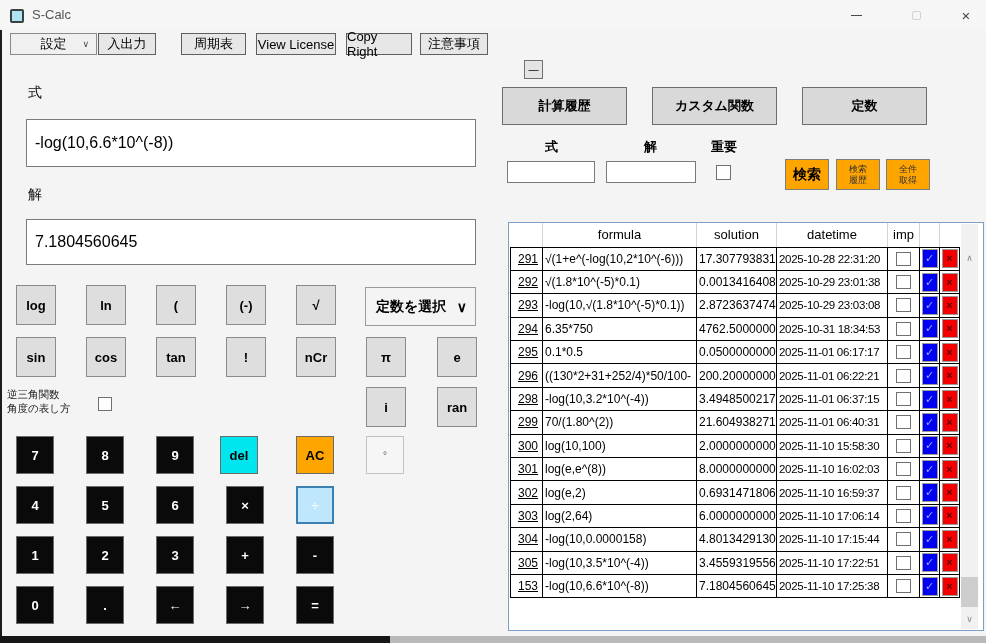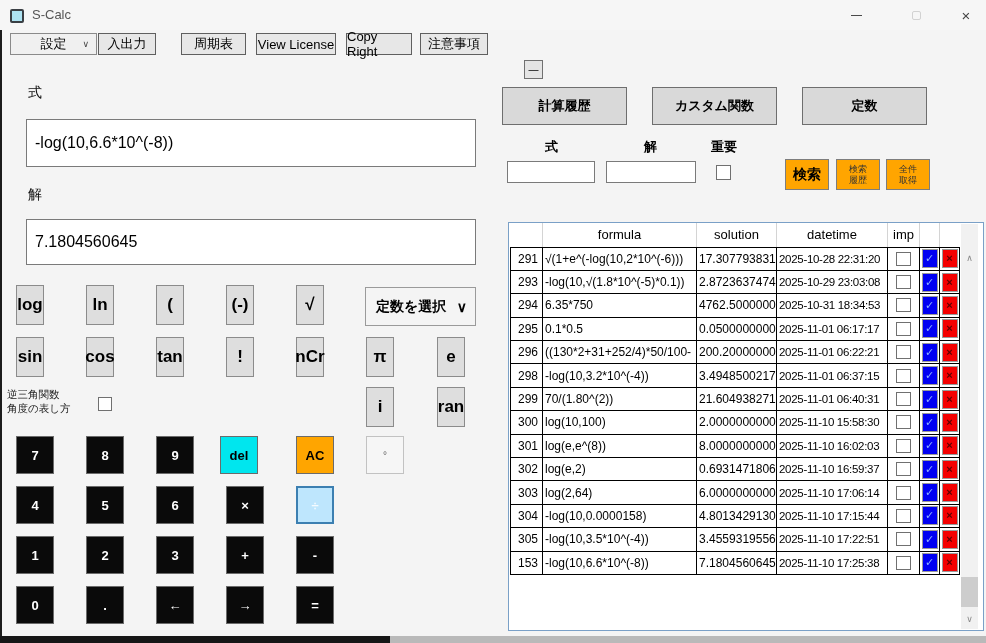--- a/index.html
+++ b/index.html
@@ -31,21 +31,21 @@
   .btn { background:#e7e7e7; border:1px solid #5f5f5f; font-size:13px; color:#000; }
   .menu-btn { top:33px; height:22px; }
 
   
   .lbl { font-size:14px; color:#111; }
   .fld { border:1px solid #7a7a7a; background:#fff; font-family:"Liberation Sans",sans-serif; color:#000; padding-left:8px; }
   .formula-fld { left:26px; top:119px; width:450px; height:48px; font-size:16px; }
   .solution-fld { left:26px; top:219px; width:450px; height:46px; font-size:16px; }
 
   
-  .func { width:28px; height:40px; background:#dedede; border:1px solid #8b8b8b; font-size:17px; font-weight:bold; }
+  .func { width:40px; height:40px; background:#dedede; border:1px solid #8b8b8b; font-size:13px; font-weight:bold; }
   .const-select { left:365px; top:287px; width:111px; height:39px; background:#f4f4f4; border:1px solid #9a9a9a; font-size:14px; font-weight:bold; padding-left:10px; justify-content:flex-start; }
   .small-note { font-size:10.5px; color:#222; }
   .cb { background:#fff; border:1px solid #707070; }
 
   
   .key { width:38px; height:38px; font-size:13px; font-weight:bold; border:1px solid #6b6b6b; }
   .key-dark { background:#0a0a0a; color:#fff; }
   .key-cyan { background:#00e6ee; color:#000; }
   .key-orange { background:#ffa500; color:#000; }
   .key-light { background:#f6f6f6; border:1px solid #c2c2c2; color:#666; font-size:10px; font-weight:normal; }
@@ -59,21 +59,21 @@
   .orange-btn { top:159px; width:44px; height:31px; background:#ffa500; border:1px solid #7d7d7d; color:#000; }
   .orange-btn.main { font-size:14px; font-weight:bold; }
   .orange-btn.two-line { font-size:9px; line-height:1.15; flex-direction:column; color:#333; }
 
   
   .table-wrap { left:508px; top:222px; width:476px; height:409px; border:1px solid #7aa0c7; background:#fff; }
   table { border-collapse:collapse; table-layout:fixed; width:449px; margin-left:1px; }
   thead td { height:24px; border-right:1px solid #d4d4d4; border-bottom:1px solid #000; font-size:13px; text-align:center; background:#fff; overflow:hidden; white-space:nowrap; }
   thead td:last-child { border-right:none; }
   tbody td { height:23.4px; border:1px solid #000; font-size:12px; overflow:hidden; white-space:nowrap; background:#fff; padding:0 2px; }
-  td.c-num { text-align:right; padding-right:4px; }
+  td.c-num { text-align:right; padding-right:4px;text-decoration:underline; }
   td.c-sol { padding-left:2px; }
   td.c-dt { font-size:11.5px; letter-spacing:-0.3px; }
   td.c-ctr { text-align:center; padding:0; }
   .row-cb { width:15px; height:14px; margin:0 auto; background:#fff; border:1px solid #707070; }
   .mini-btn { width:16px; height:19px; margin:0 auto; border:1px solid #9a9a9a; font-size:11px; line-height:17px; text-align:center; }
   .mini-check { background:#0000f2; color:#8fb0ff; }
   .mini-del { background:#f40000; color:#5a0000; font-weight:bold; }
   .scrollbar { position:absolute; right:5px; top:1px; bottom:1px; width:17px; background:#f1f1f1; }
   .sb-arrow { position:absolute; left:0; width:17px; height:14px; color:#8a8a8a; font-size:9px; text-align:center; line-height:14px; }
   .sb-thumb { position:absolute; left:0; width:17px; height:30px; background:#cdcdcd; bottom:22px; }
@@ -164,20 +164,35 @@
         <td></td>
         <td></td>
       </tr>
     </thead>
     <tbody>
         <tr>
           <td class="c-num">291</td>
           <td class="">√(1+e^(-log(10,2*10^(-6)))</td>
           <td class="c-sol">17.3077938316</td>
           <td class="c-dt">2025-10-28 22:31:20</td>
+          <td class="c-ctr">
+            <div class="row-cb"></div>
+          </td>
+          <td class="c-ctr">
+            <div class="mini-btn mini-check">✓</div>
+          </td>
+          <td class="c-ctr">
+            <div class="mini-btn mini-del">×</div>
+          </td>
+        </tr>
+        <tr>
+          <td class="c-num">292</td>
+          <td class="">√(1.8*10^(-5)*0.1)</td>
+          <td class="c-sol">0.0013416408</td>
+          <td class="c-dt">2025-10-29 23:01:38</td>
           <td class="c-ctr">
             <div class="row-cb"></div>
           </td>
           <td class="c-ctr">
             <div class="mini-btn mini-check">✓</div>
           </td>
           <td class="c-ctr">
             <div class="mini-btn mini-del">×</div>
           </td>
         </tr>

